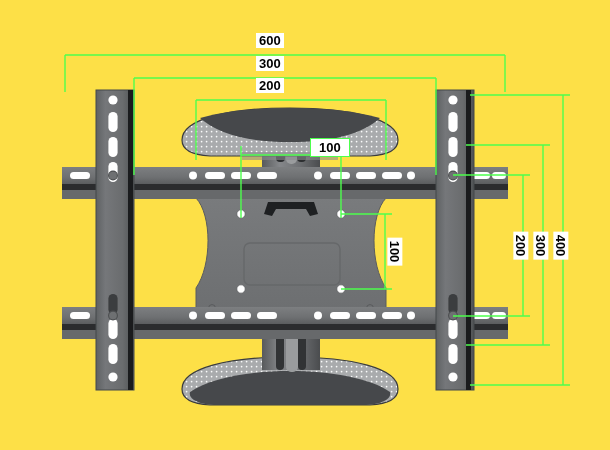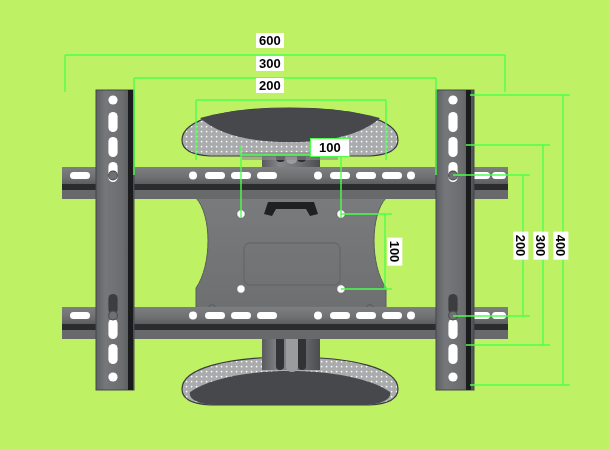--- a/index.html
+++ b/index.html
@@ -4,21 +4,21 @@
 <style>
   html, body {
     margin: 0;
     padding: 0;
     background: #ffffff;
   }
   #stage {
     position: relative;
     width: 610px;
     height: 450px;
-    background: #bef264;
+    background: #fde047;
     font-family: "Liberation Sans", sans-serif;
     overflow: hidden;
   }
   #stage svg {
     position: absolute;
     left: 0;
     top: 0;
   }
   .dimlabel {
     position: absolute;

